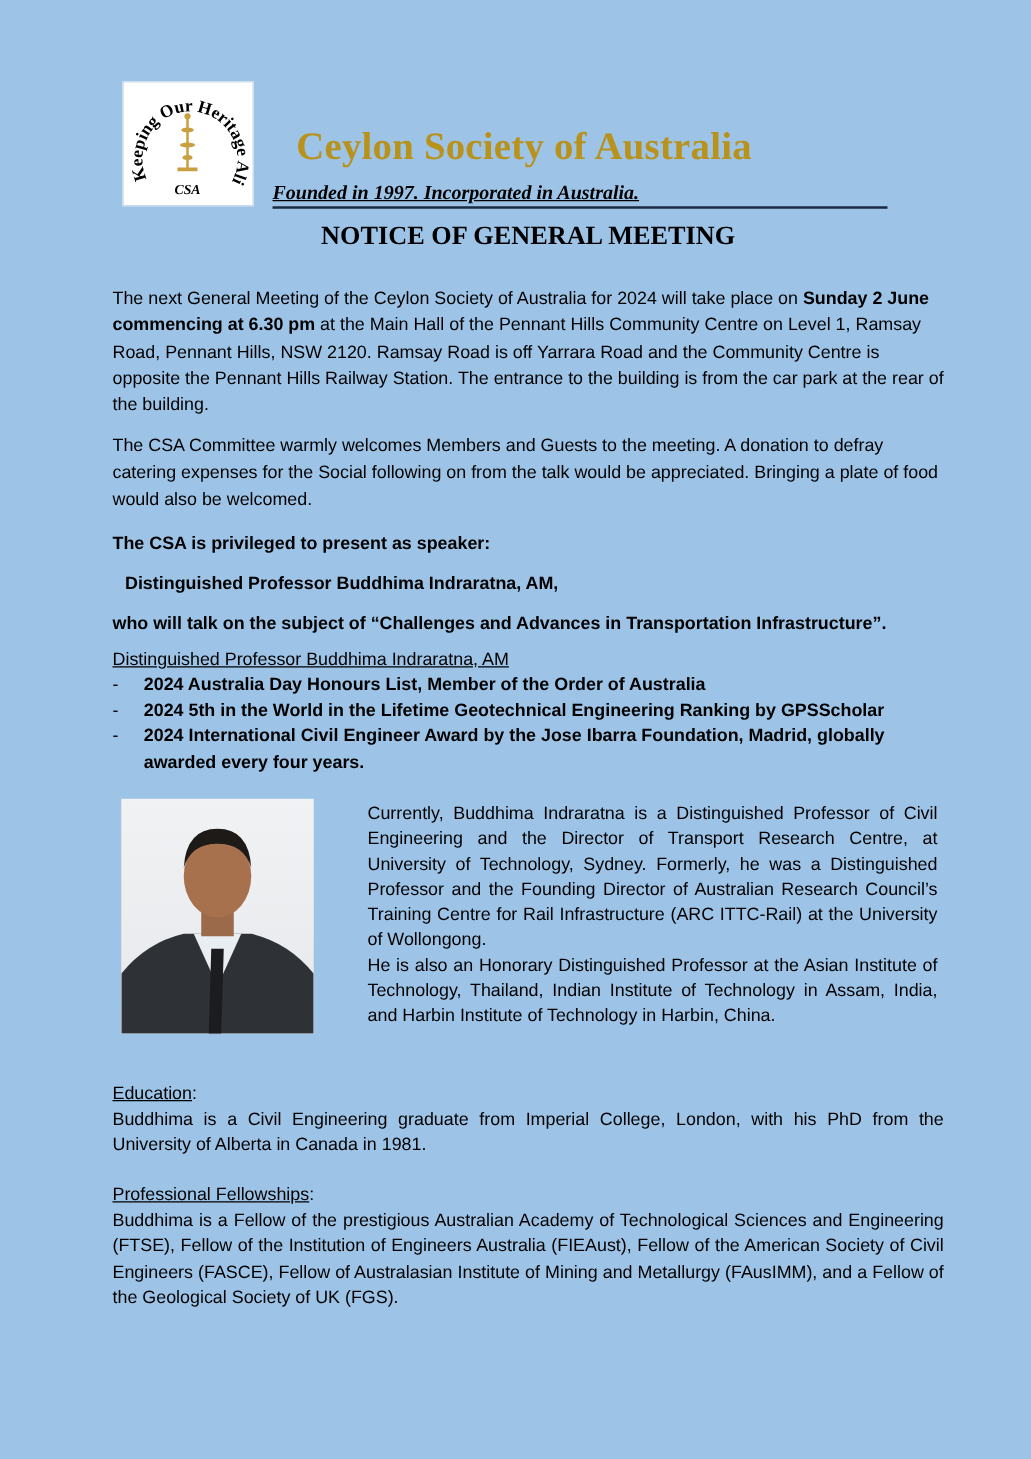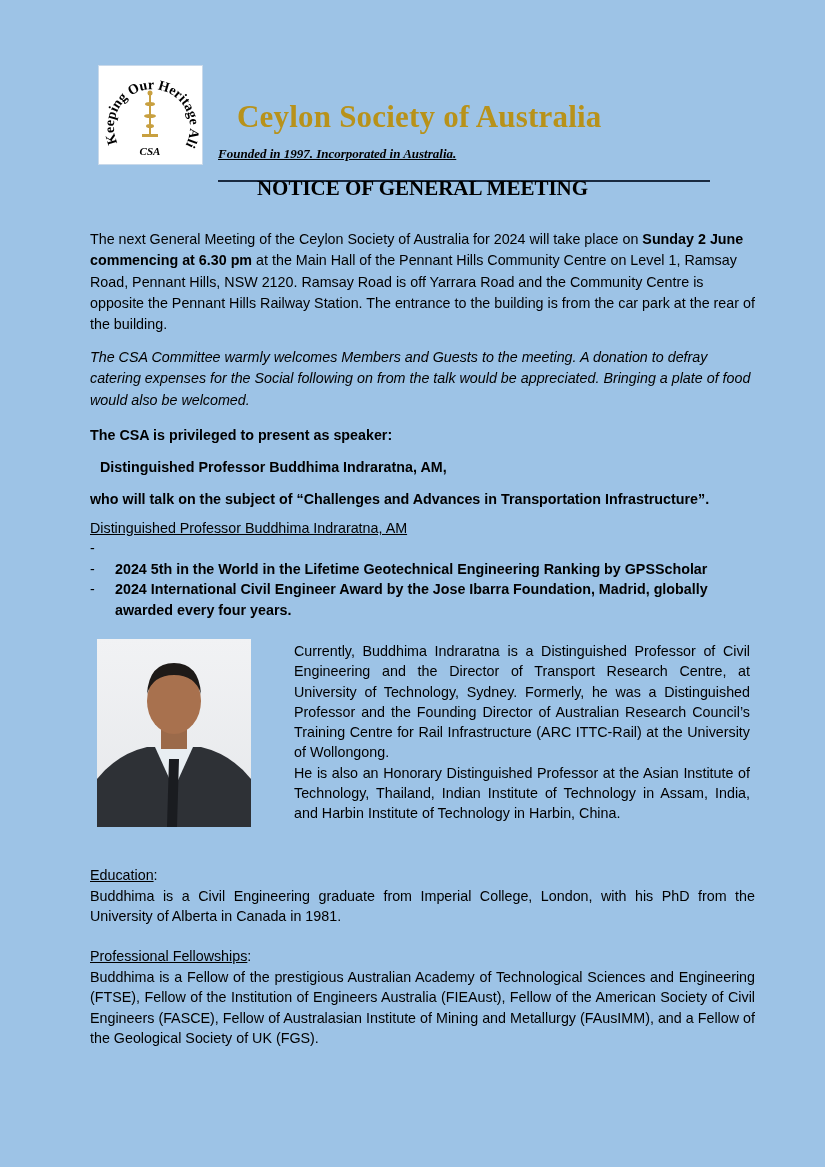--- a/index.html
+++ b/index.html
@@ -14,22 +14,22 @@
   }
   .logo svg { width: 100%; height: 100%; display: block; }
   .org-title {
     position: absolute; left: 237px; top: 99px;
     font-family: "Liberation Serif", serif; font-weight: bold;
     font-size: 31px; color: #b8921a; letter-spacing: 0.2px; white-space: nowrap;
   }
   .founded {
     position: absolute; left: 218px; top: 146px; width: 492px;
     font-family: "Liberation Serif", serif; font-style: italic; font-weight: bold;
-    font-size: 13px; text-decoration: underline; border-bottom: 2px solid #1a2a40;
-    padding-bottom: 18px; white-space: nowrap;
+    font-size: 16px; text-decoration: underline; border-bottom: 2px solid #1a2a40;
+    padding-bottom: 1px; white-space: nowrap;
   }
   .notice-title {
     position: absolute; left: 0; width: 845px; top: 176px; text-align: center;
     font-family: "Liberation Serif", serif; font-weight: bold; font-size: 21px;
   }
   .para {
     position: absolute; left: 90px; width: 665px;
     font-size: 14.3px; line-height: 21.3px;
   }
   .para b { font-weight: bold; }
@@ -70,30 +70,31 @@
 
 <div class="org-title">Ceylon Society of Australia</div>
 <div class="founded">Founded in 1997. Incorporated in Australia.</div>
 
 <div class="notice-title">NOTICE OF GENERAL MEETING</div>
 
 <div class="para" style="top:211px;margin-top:18px;">
   <span>The next General Meeting of the Ceylon Society of Australia for 2024 will take place on </span><b>Sunday 2 June commencing at 6.30 pm</b><span> at the Main Hall of the Pennant Hills Community Centre on Level 1, Ramsay Road, Pennant Hills, NSW 2120.  Ramsay Road is off Yarrara Road and the Community Centre is opposite the Pennant Hills Railway Station.  The entrance to the building is from the car park at the rear of the building.</span>
 </div>
 
-<div class="para" style="top:347px;font-style:italic;">The CSA Committee warmly welcomes Members and Guests to the meeting. A donation to defray catering expenses for the Social following on from the talk would be appreciated. Bringing a plate of food would also be welcomed.</div>
+<div class="para" style="top:347px;">The CSA Committee warmly welcomes Members and Guests to the meeting. A donation to defray catering expenses for the Social following on from the talk would be appreciated. Bringing a plate of food would also be welcomed.</div>
 <div class="para" style="top:425px; font-weight:bold;">The CSA is privileged to present as speaker:</div>
 <div class="para" style="top:457px; font-weight:bold;margin-left:10px;">Distinguished Professor Buddhima Indraratna, AM,</div>
 <div class="para" style="top:489px; font-weight:bold; width:700px;">who will talk on the subject of “Challenges and Advances in Transportation Infrastructure”.</div>
 
 <div class="para u" style="top:518px;">Distinguished Professor Buddhima Indraratna, AM</div>
 
 <div class="bullets">
   <div class="bullet">
       <span class="dash">-</span>
+      <span>2024 Australia Day Honours List, Member of the Order of Australia</span>
     </div>
   <div class="bullet">
       <span class="dash">-</span>
       <span>2024 5th in the World in the Lifetime Geotechnical Engineering Ranking by GPSScholar</span>
     </div>
   <div class="bullet">
       <span class="dash">-</span>
       <span>2024 International Civil Engineer Award by the Jose Ibarra Foundation, Madrid, globally awarded every four years.</span>
     </div>
 </div>

